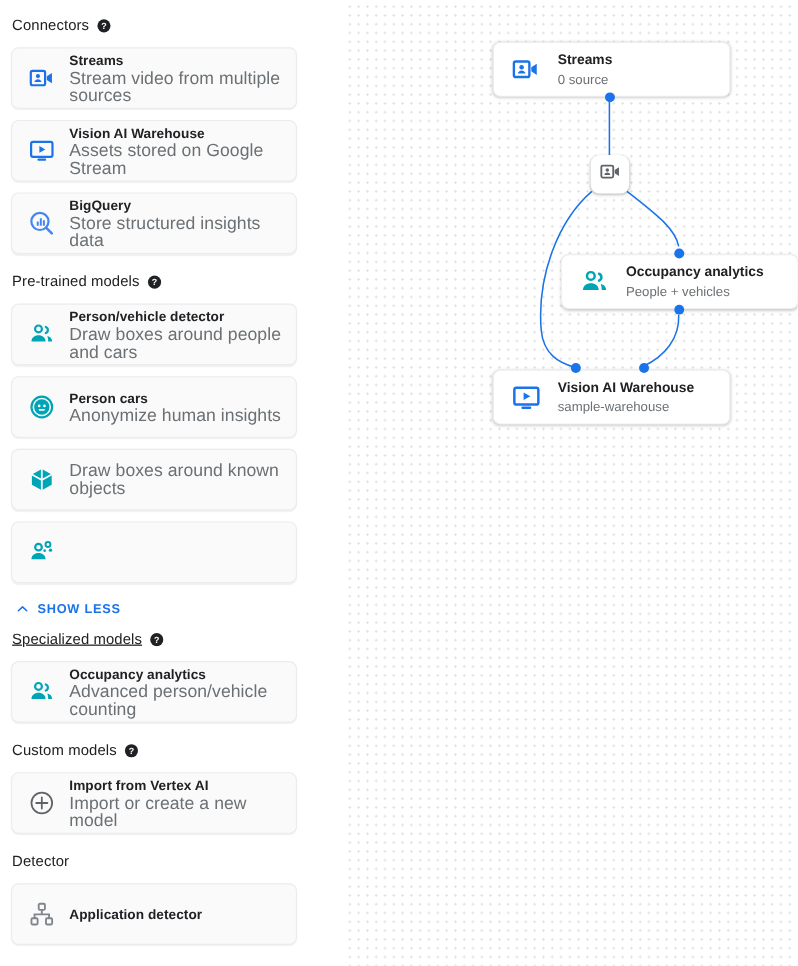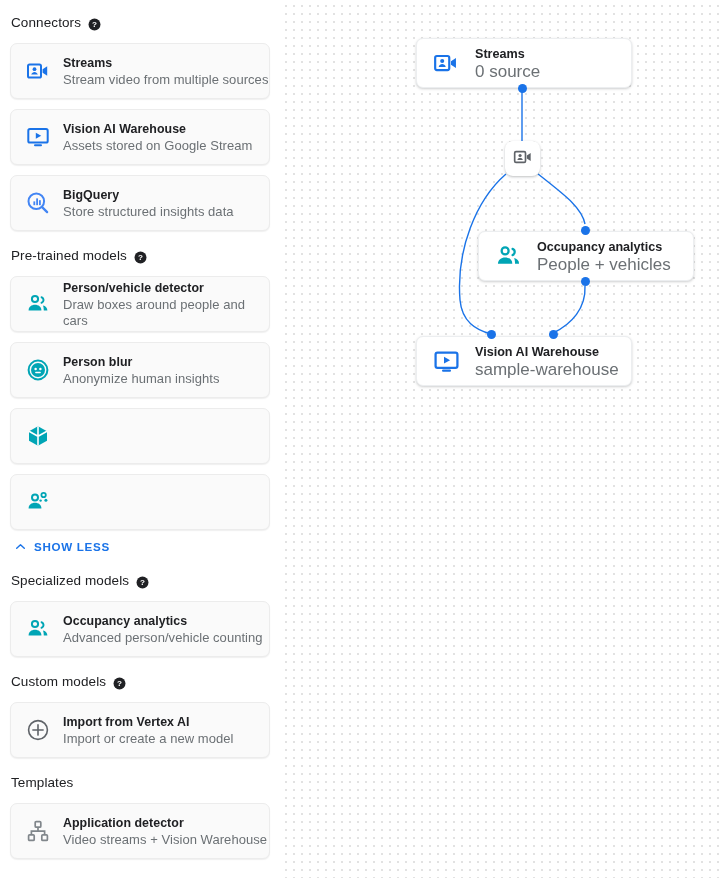--- a/index.html
+++ b/index.html
@@ -8,21 +8,21 @@
     margin: 0; padding: 0;
   }
   body {
     width: 725px; height: 878px;
     font-family: "Liberation Sans", sans-serif;
     background: #ffffff;
     overflow: hidden;
     position: relative;
     -webkit-font-smoothing: antialiased;
   }
-  #app { display: flex; width: 725px; height: 878px; }
+  #app { display: flex; width: 725px; height: 878px; gap: 32px; }
 
   
   .sidebar {
     width: 280px;
     height: 878px;
     background: #ffffff;
     padding: 0 10px;
     overflow: hidden;
     flex: 0 0 280px;
     position: relative;
@@ -68,29 +68,29 @@
   }
   .card .txt { display: flex; flex-direction: column; justify-content: center; }
   .card .t1 {
     font-size: 12.4px;
     font-weight: bold;
     color: #202124;
     line-height: 16px;
     letter-spacing: .05px;
   }
   .card .t2 {
-    font-size: 13px;
+    font-size: 16px;
     color: #6b7074;
     line-height: 16px;
     margin-top: 1px;
     letter-spacing: .05px;
   }
   .show-less {
     display: flex;
-    align-items: flex-start;
+    align-items: flex-end;
     gap: 7px;
     color: #1a73e8;
     font-size: 11.6px;
     font-weight: bold;
     letter-spacing: .7px;
     height: 20px;
     margin: 6px 0 10px 4px;
     cursor: pointer;
   }
   .show-less svg { display:block; }
@@ -121,21 +121,21 @@
     width: 30px; height: 30px;
     flex: 0 0 30px;
     display:flex; align-items:center; justify-content:center;
     margin-left: 14px; margin-right: 14px;
   }
   .node .n-txt { display:flex; flex-direction:column; }
   .node .n-t1 {
     font-size: 12.6px; font-weight: bold; color: #202124; line-height: 17px;
   }
   .node .n-t2 {
-    font-size: 17px; color: #6b7074; line-height: 16px; margin-top: 1px;
+    font-size: 12px; color: #6b7074; line-height: 16px; margin-top: 1px;
   }
   .mini-node {
     position: absolute;
     width: 35px; height: 35px;
     background: #fff;
     border-radius: 8px;
     box-shadow: 0 1px 3px rgba(60,64,67,.22), 0 1px 2px rgba(60,64,67,.12);
     display: flex; align-items: center; justify-content: center;
     cursor: pointer;
   }
@@ -239,33 +239,34 @@
         <svg width="24" height="24" viewBox="0 0 24 24" fill="none">
             <circle cx="12" cy="12" r="9.4" stroke="#00a5b5" stroke-width="2"></circle>
             <circle cx="12" cy="12" r="7" fill="#00a5b5"></circle>
             <circle cx="9.6" cy="11" r="1.25" fill="#fff"></circle>
             <circle cx="14.4" cy="11" r="1.25" fill="#fff"></circle>
             <path d="M9.9 14.6h4.2" stroke="#fff" stroke-width="1.5" stroke-linecap="round"></path>
             <path d="M5.6 7.4c1.8 1.1 11 1.1 12.8 0" stroke="#fff" stroke-width="0"></path>
           </svg>
       </span>
       <span class="txt">
-        <span class="t1">Person blur</span>
+        <span class="t1">Person cars</span>
         <span class="t2">Anonymize human insights</span>
       </span>
     </div>
 
     <div class="card">
       <span class="icon-wrap">
         <svg width="24" height="24" viewBox="0 0 24 24" fill="none">
             <path d="M12 2.3l9 5v9.4l-9 5-9-5V7.3z" fill="#00a5b5"></path>
             <path d="M12 2.3v19.4M3 7.3l9 5 9-5" stroke="#fff" stroke-width="1.6"></path>
           </svg>
       </span>
       <span class="txt">
+        <span class="t2">Draw boxes around known objects</span>
       </span>
     </div>
 
     <div class="card">
       <span class="icon-wrap">
         <svg width="24" height="24" viewBox="0 0 24 24" fill="none">
             <circle cx="9" cy="7.4" r="3" stroke="#00a5b5" stroke-width="2"></circle>
             <path d="M2.6 18.4c0-3.5 2.9-5.6 6.4-5.6s6.4 2.1 6.4 5.6z" fill="#00a5b5"></path>
             <circle cx="17.6" cy="5" r="2.2" stroke="#00a5b5" stroke-width="1.8"></circle>
             <circle cx="19.9" cy="10.2" r="1.5" fill="#00a5b5"></circle>
@@ -276,21 +277,21 @@
 
     <div class="show-less">
       <span>
         <svg width="13" height="13" viewBox="0 0 24 24" fill="none">
             <path d="M5 15.2L12 8.6l7 6.6" stroke="#1a73e8" stroke-width="2.6" stroke-linecap="round" stroke-linejoin="round"></path>
           </svg>
       </span>
       <span>SHOW LESS</span>
     </div>
 
-    <div class="section-head" style="margin-top:4px;">
+    <div class="section-head" style="margin-top:4px;text-decoration:underline;">
       <span class="title">Specialized models</span>
       <span class="help-icon">
         <svg width="13" height="13" viewBox="0 0 24 24">
             <circle cx="12" cy="12" r="11" fill="#202124"></circle>
             <text x="12" y="17.4" font-size="15" font-weight="bold" font-family="Liberation Sans, sans-serif" fill="#fff" text-anchor="middle">?</text>
           </svg>
       </span>
     </div>
 
     <div class="card">
@@ -325,35 +326,34 @@
             <path d="M12 6.9v10.2M6.9 12h10.2" stroke="#5f6368" stroke-width="1.6" stroke-linecap="round"></path>
           </svg>
       </span>
       <span class="txt">
         <span class="t1">Import from Vertex AI</span>
         <span class="t2">Import or create a new model</span>
       </span>
     </div>
 
     <div class="section-head" style="margin-top:14px;">
-      <span class="title">Templates</span>
+      <span class="title">Detector</span>
     </div>
 
     <div class="card">
       <span class="icon-wrap">
         <svg width="24" height="24" viewBox="0 0 24 24" fill="none">
             <rect x="9.2" y="2.6" width="5.6" height="5.6" rx="1" stroke="#80868b" stroke-width="1.7"></rect>
             <rect x="2.6" y="15.8" width="5.6" height="5.6" rx="1" stroke="#80868b" stroke-width="1.7"></rect>
             <rect x="15.8" y="15.8" width="5.6" height="5.6" rx="1" stroke="#80868b" stroke-width="1.7"></rect>
             <path d="M12 8.2v4M5.4 15.8v-3.6h13.2v3.6" stroke="#80868b" stroke-width="1.7"></path>
           </svg>
       </span>
       <span class="txt">
         <span class="t1">Application detector</span>
-        <span class="t2">Video streams + Vision Warehouse</span>
       </span>
     </div>
 
   </div>
 
   <div class="canvas">
 
     <svg class="edges">
 
       <path d="M242 89 L242 141" stroke="#1a73e8" stroke-width="1.4" fill="none"></path>

